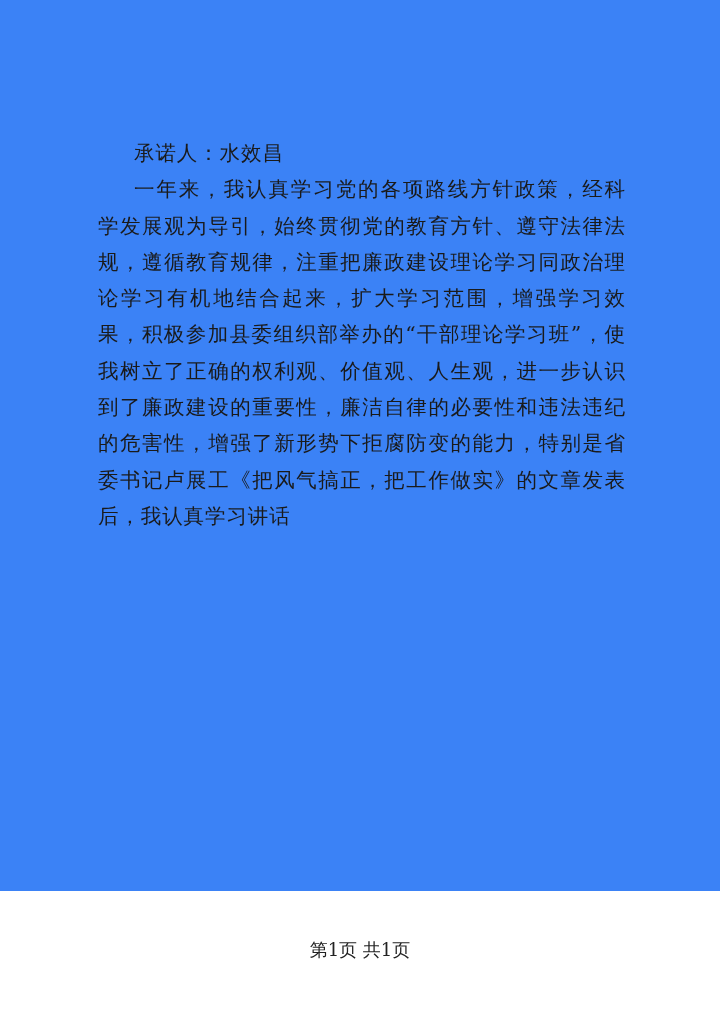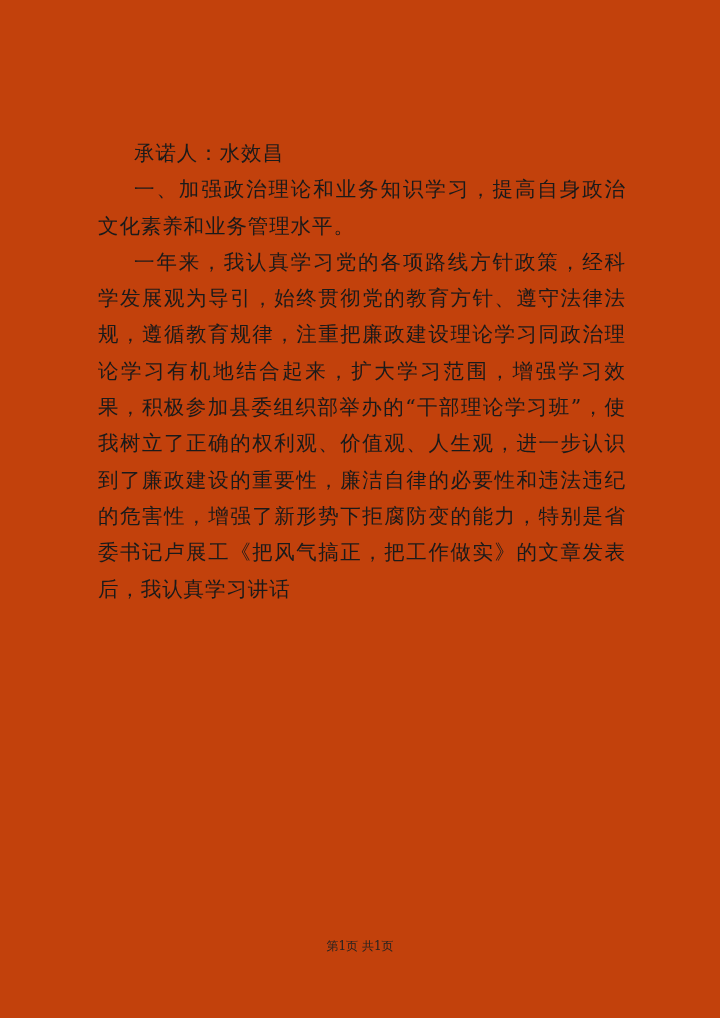--- a/index.html
+++ b/index.html
@@ -1,36 +1,35 @@
 <!DOCTYPE html>
 <html><head>
 <meta charset="utf-8">
 <style>
   html, body { margin: 0; padding: 0; background: #ffffff; }
   body { width: 720px; height: 1018px; position: relative; overflow: hidden; }
   .page {
-    position: absolute; left: 0; top: 0; width: 720px; height: 1018px; background: #c2410c;
+    position: absolute; left: 0; top: 0; width: 720px; height: 891px; background: #3b82f6;
   }
   .content {
     position: absolute; left: 98px; top: 135px; width: 528px;
     font-family: "DejaVu Serif", "Liberation Serif", serif;
     font-size: 20.5px; line-height: 36.3px; color: #1a1a1a;
     letter-spacing: 0.9px;
   }
   .para { margin: 0; text-align: justify; text-align-last: left; }
   .indent { text-indent: 36px; }
   .footer {
     position: absolute; left: 0; width: 720px; top: 938px; text-align: center;
     font-family: "DejaVu Serif", "Liberation Serif", serif;
-    font-size: 12px; color: #222;
+    font-size: 18px; color: #222;
   }
 </style>
 </head>
 <body>
 
 <div class="page">
   <div class="content">
     <p class="para indent">承诺人：水效昌</p>
-    <p class="para indent">一、加强政治理论和业务知识学习，提高自身政治文化素养和业务管理水平。</p>
     <p class="para indent">一年来，我认真学习党的各项路线方针政策，经科学发展观为导引，始终贯彻党的教育方针、遵守法律法规，遵循教育规律，注重把廉政建设理论学习同政治理论学习有机地结合起来，扩大学习范围，增强学习效果，积极参加县委组织部举办的“干部理论学习班”，使我树立了正确的权利观、价值观、人生观，进一步认识到了廉政建设的重要性，廉洁自律的必要性和违法违纪的危害性，增强了新形势下拒腐防变的能力，特别是省委书记卢展工《把风气搞正，把工作做实》的文章发表后，我认真学习讲话</p>
   </div>
   <div class="footer">第1页 共1页</div>
 </div>
 
 </body></html>

